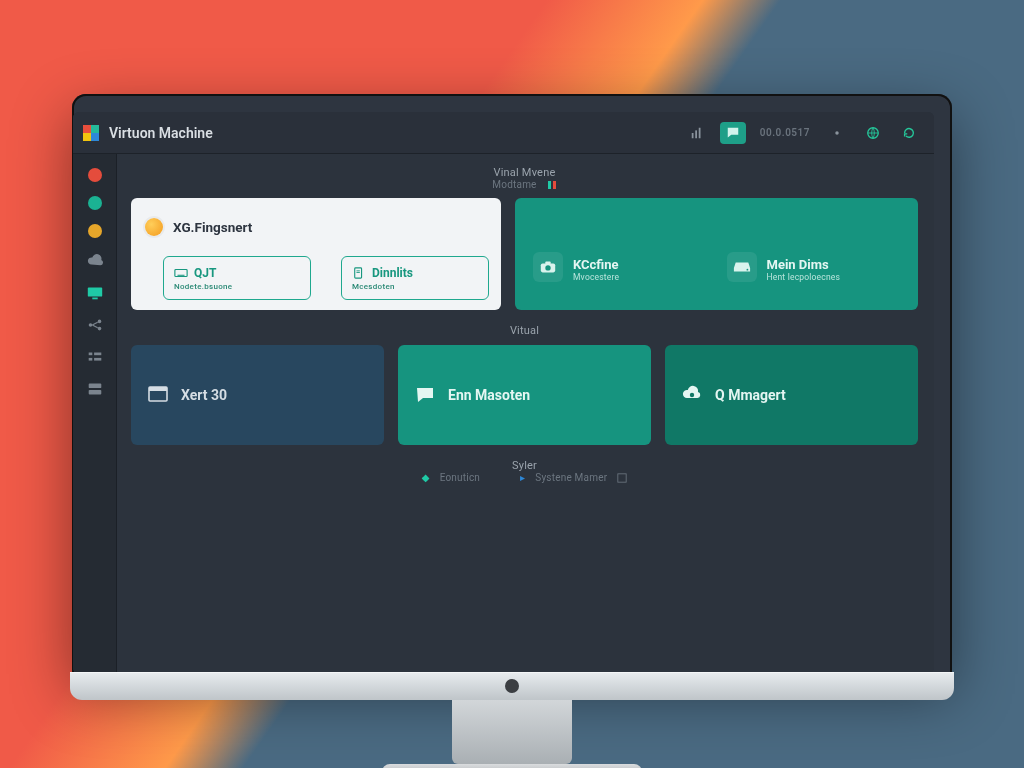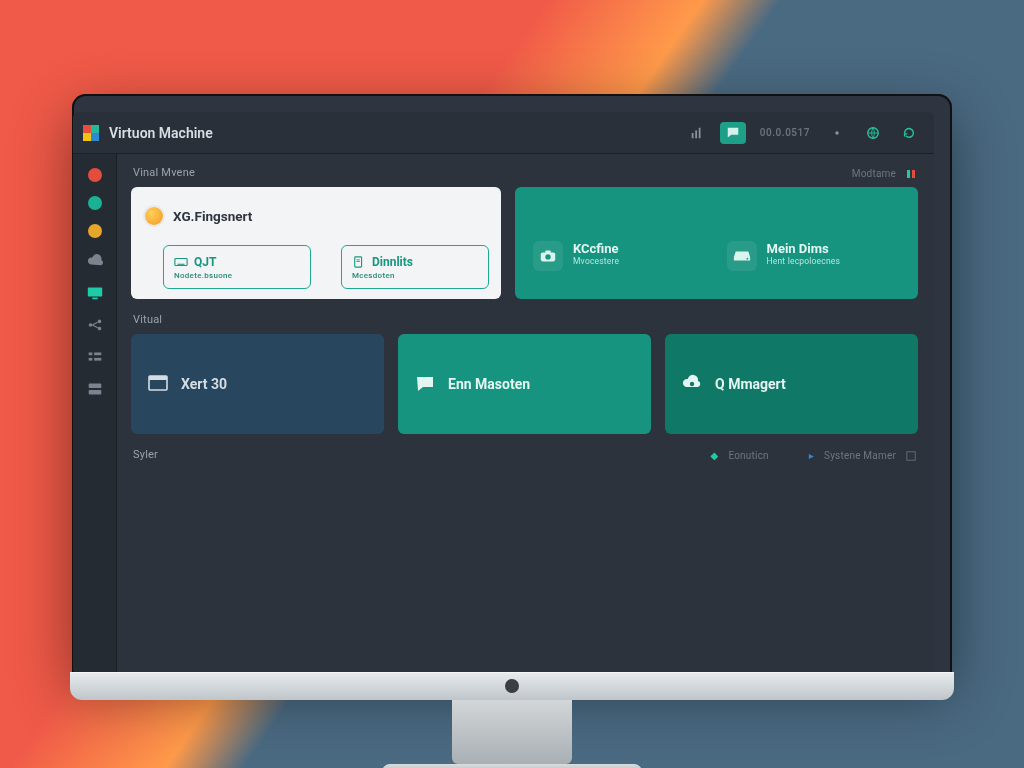--- a/index.html
+++ b/index.html
@@ -75,22 +75,22 @@
   .sb-dot { width:14px; height:14px; border-radius:50%; }
   .sb-dot.red{background:#e44c3c;} .sb-dot.teal{background:#1bb293;} .sb-dot.yellow{background:#e6a62a;}
   .sb-icon { width:22px; height:18px; display:flex; align-items:center; justify-content:center; color:#7b848e;}
   .sb-icon.active { color:#1fcaa6; }
   .sb-icon svg { width:18px; height:16px; fill:currentColor; }
 
   
   .main { flex:1; padding:10px 16px 0 14px; min-width:0; display:flex; flex-direction:column; }
 
   .section {
-    display:flex; justify-content:space-between; align-items:flex-end;
-    font-size:11px; color:#9aa3ac; margin:2px 2px 8px 2px; letter-spacing:.2px;
+    display:flex; justify-content:space-between; align-items:center;
+    font-size:11px; color:#9aa3ac; margin:2px 2px 8px 2px; letter-spacing:.2px;flex-direction:column;
   }
   .section .right { display:flex; gap:10px; align-items:center; color:#6c7680; font-size:10px;}
   .section .right svg { width:10px; height:10px; fill:currentColor;}
 
   .row { display:flex; gap:14px; }
 
   
   .card-white {
     flex: 0 0 370px; background:#f2f4f6; border-radius:6px; height:112px;
     display:flex; flex-direction:column; overflow:hidden;
@@ -109,21 +109,21 @@
   }
   .chip .chip-head { display:flex; align-items:center; gap:6px;}
   .chip .sub { font-size:8px; font-weight:500; color:#2a8975; letter-spacing:.3px;}
   .chip svg { width:14px; height:12px; fill:currentColor;}
 
   
   .card-teal {
     flex:1; height:112px; background:#16947f; border-radius:6px;
     display:flex; align-items:center; gap:20px; padding:0 18px;
   }
-  .ct-item { flex:1; display:flex; align-items:flex-start; gap:10px; color:#e4f6f2;margin-top:25px;}
+  .ct-item { flex:1; display:flex; align-items:flex-end; gap:10px; color:#e4f6f2;margin-top:25px;}
   .ct-item .ic { width:30px; height:30px; border-radius:6px; background:rgba(255,255,255,.08);
     display:flex; align-items:center; justify-content:center;}
   .ct-item svg { width:18px; height:18px; fill:#d9f3ed;}
   .ct-text .t { font-weight:700; font-size:13px;}
   .ct-text .s { font-size:8.5px; color:#b9e5dc; letter-spacing:.2px;}
 
   
   .tile {
     flex:1; height:100px; border-radius:6px; display:flex; align-items:center;
     gap:12px; padding:0 16px; font-size:14px; font-weight:700;

